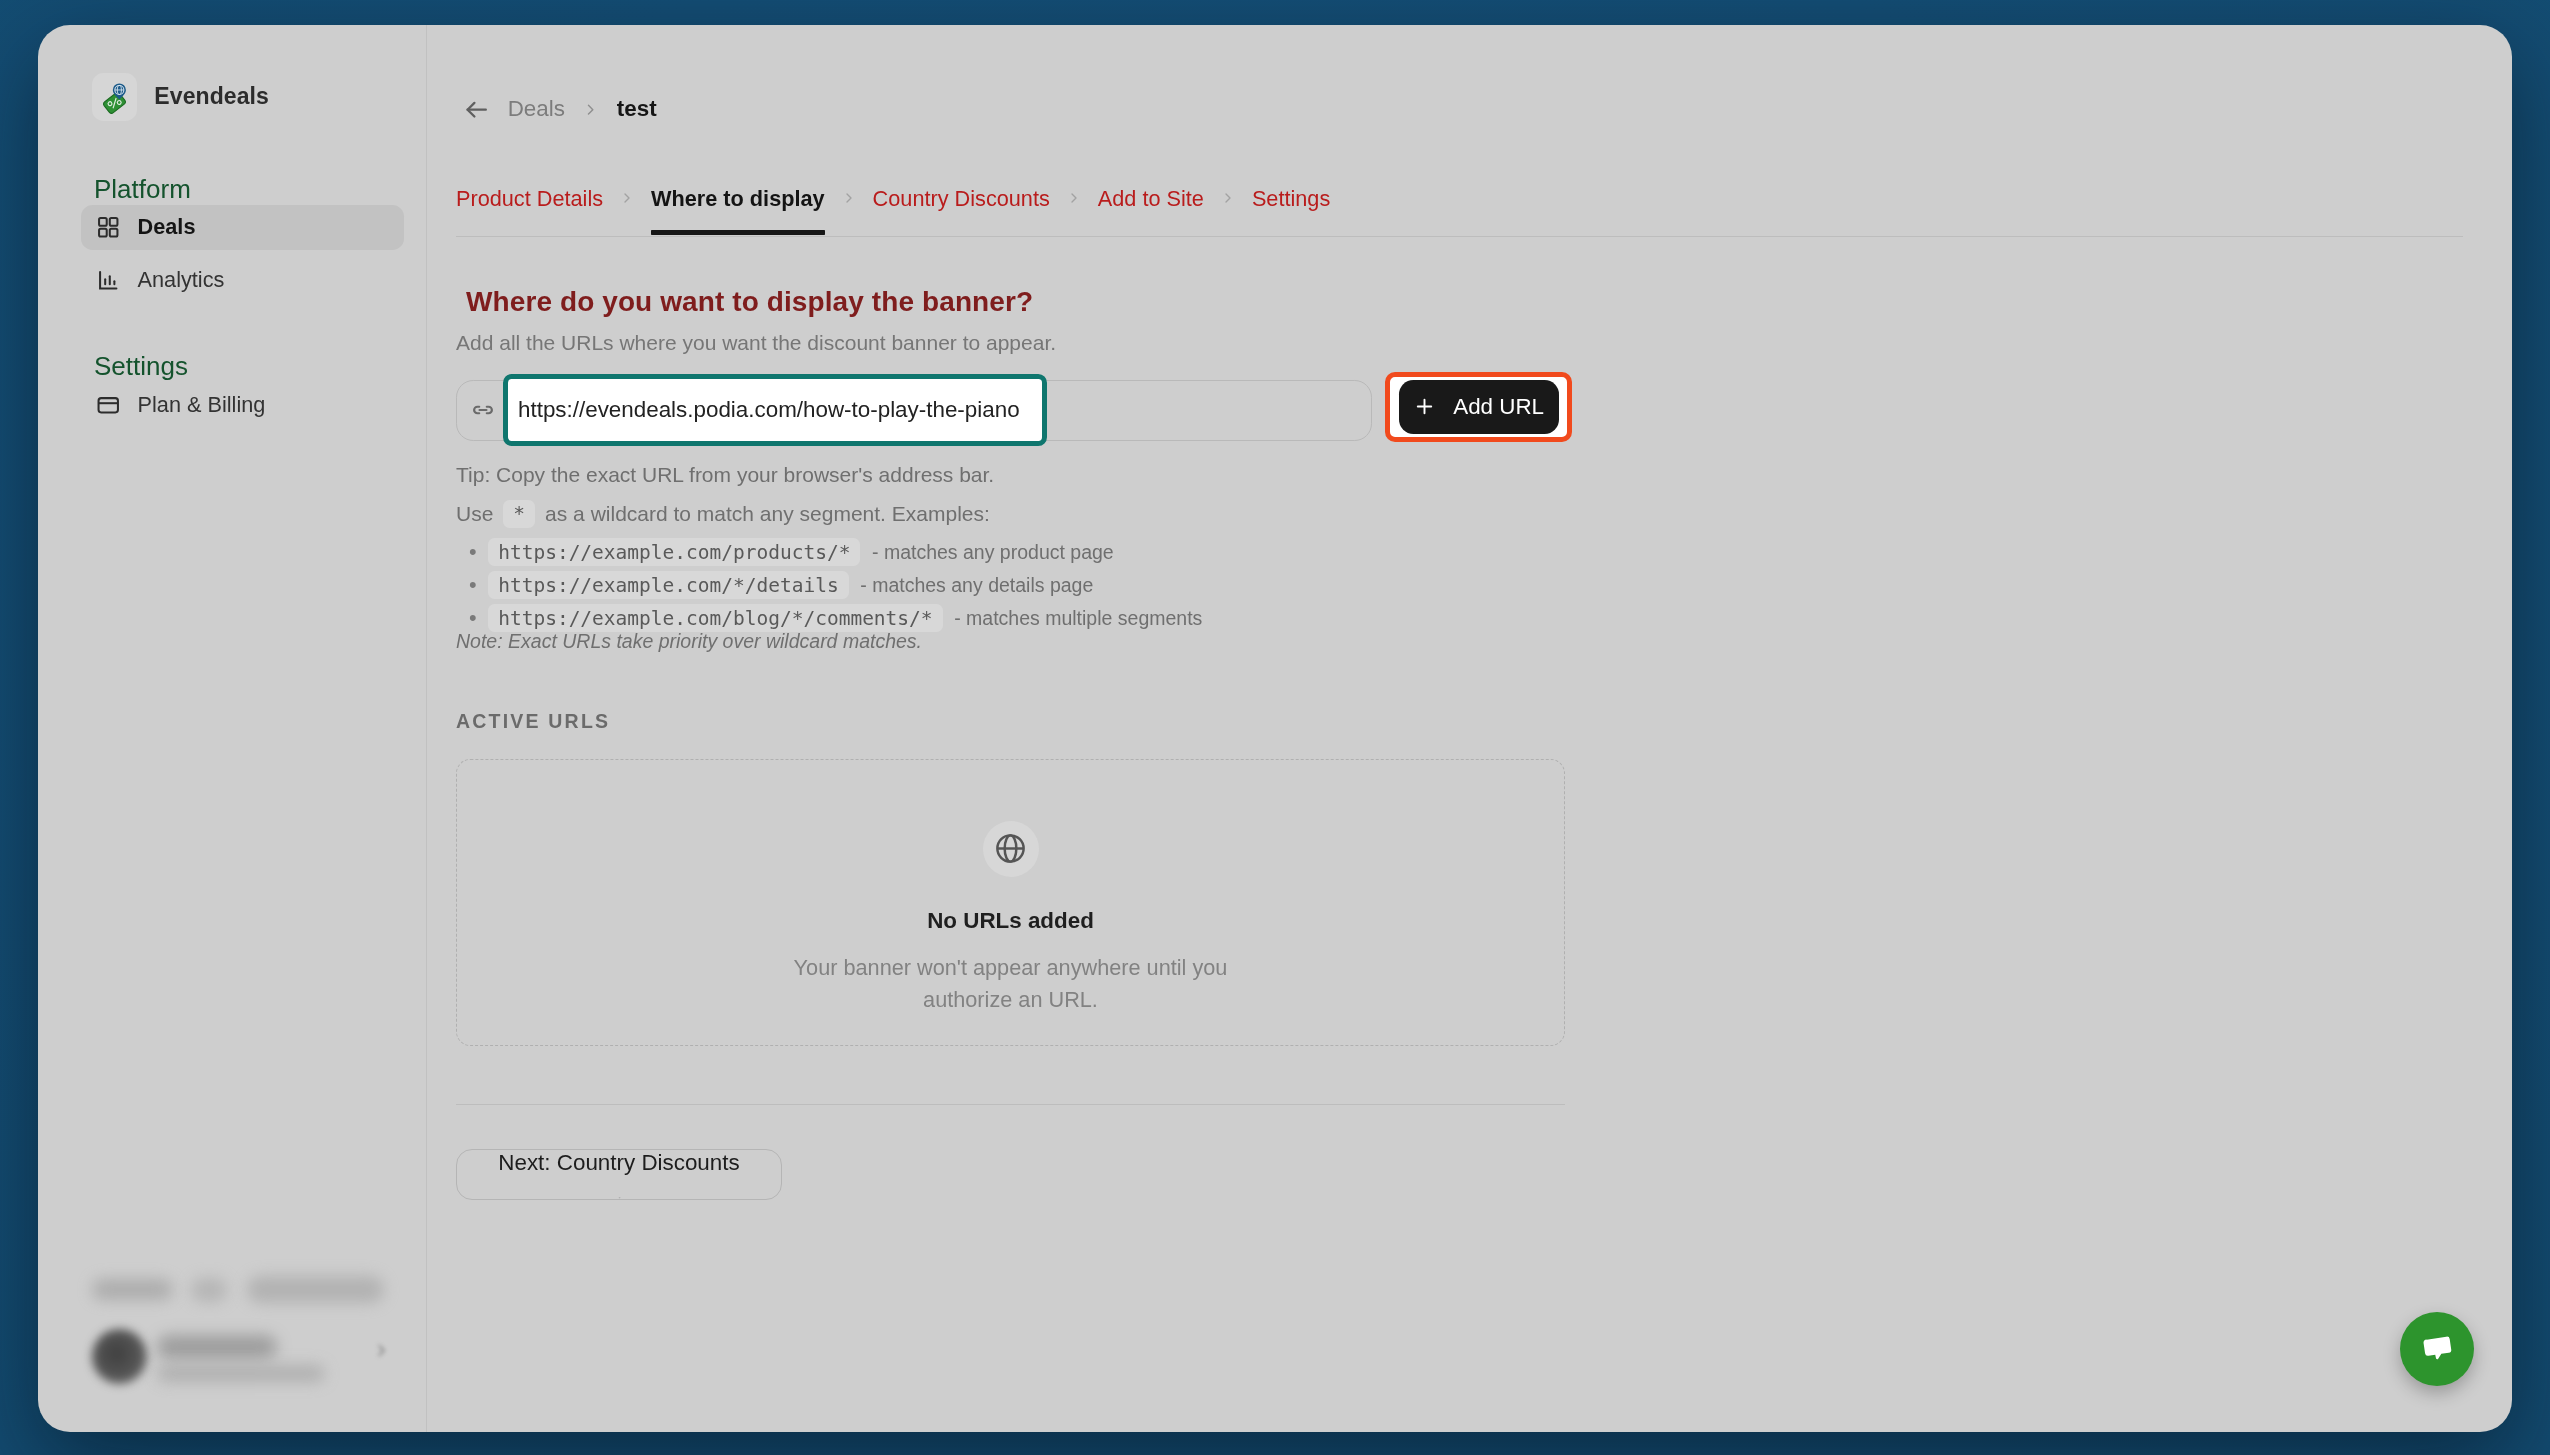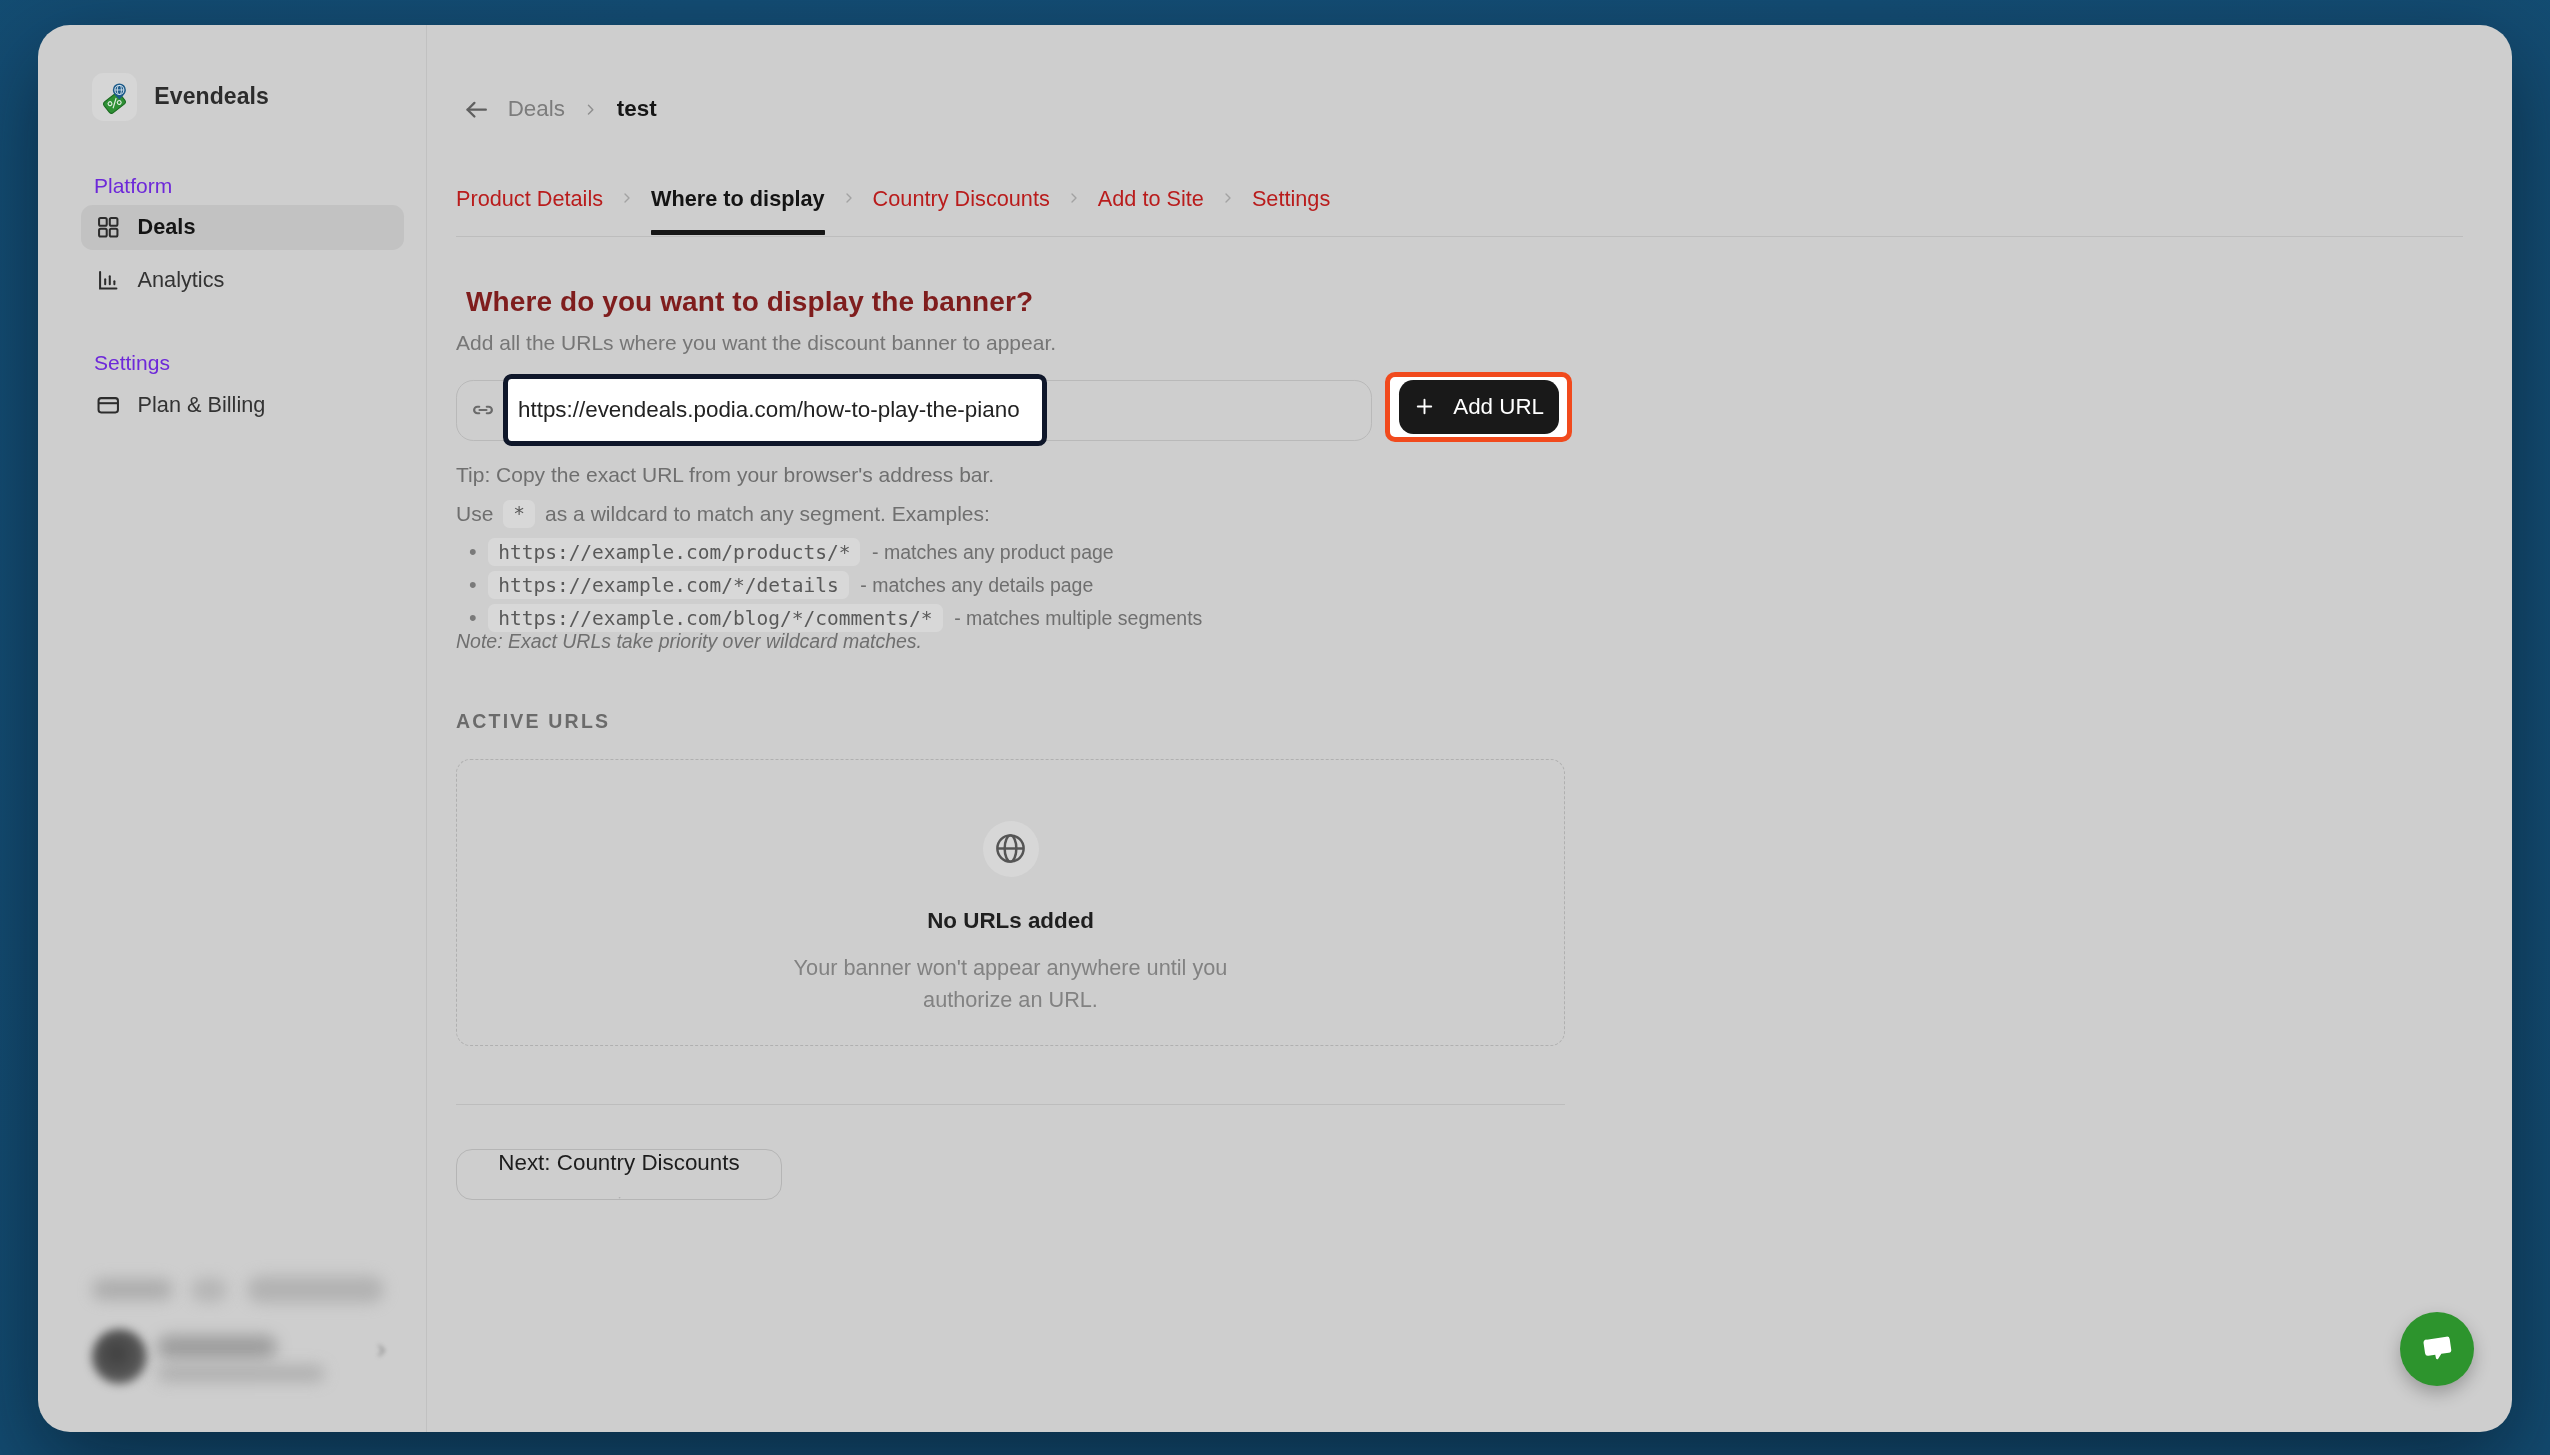--- a/index.html
+++ b/index.html
@@ -15,21 +15,21 @@
     position:absolute; left:38px; top:24.5px; width:2474px; height:1407px;
     background:#cecece; border-radius:32px; overflow:hidden;
     box-shadow:0 29px 87px rgba(0,10,20,.5);
   }
 
   
   .sidebar { position:absolute; left:0; top:0; bottom:0; width:373px; border-right:1.4px solid #c1c1c1;margin-left:16px; }
   .brand { position:absolute; left:38px; top:48px; display:flex; align-items:center; gap:17.3px; }
   .brand-logo { width:45px; height:48px; border-radius:11.6px; background:#d6d6d6; display:flex; align-items:center; justify-content:center; }
   .brand-name { font-size:23px; font-weight:700; color:#2c2c2c; letter-spacing:0.1px; }
-  .nav-label { position:absolute; left:40px; font-size:21px; color:#6d28d9; }
+  .nav-label { position:absolute; left:40px; font-size:26px; color:#14532d; }
   .nav-item { position:absolute; left:27.4px; width:323px; height:45px; border-radius:11.6px;
     display:flex; align-items:center; gap:17.3px; padding-left:14.4px; font-size:21.7px; color:#333; cursor:pointer; }
   .nav-item.active { background:#c2c2c2; color:#141414; font-weight:600; }
   .nav-item .ic { width:24.5px; height:24.5px; color:#2c2c2c; }
 
   .blur-blob { position:absolute; filter:blur(7.2px); border-radius:14.4px; }
   .avatar-blob { position:absolute; left:38px; top:1304px; width:55px; height:55px; border-radius:50%;
     background:radial-gradient(circle at 45% 45%, #3f3f3f 0%, #585858 60%, #9a9a9a 100%); filter:blur(5px); }
   .profile-chev { position:absolute; left:318px; top:1316px; color:#777; filter:blur(2.2px); }
 
@@ -51,21 +51,21 @@
 
   .page-heading { position:absolute; left:55px; top:261px; font-size:28px; font-weight:700; color:#7f1d1d; letter-spacing:0.1px; }
   .page-sub { position:absolute; left:45px; top:306px; font-size:21px; color:#767676; }
 
   
   .input-row { position:absolute; left:45px; top:347px; width:1119px; height:79px; }
   .url-field { position:absolute; left:0; top:8px; width:916px; height:61px; border:1.4px solid #b9b9b9; border-radius:17.3px;
     display:flex; align-items:center; padding-left:13px; }
   .link-ic { color:#6a6a6a; }
   .ann-input { position:absolute; left:47px; top:2.9px; width:544px; height:72px; background:#ffffff;
-    border:5px solid #0f172a; border-radius:8.7px; display:flex; align-items:center; }
+    border:5px solid #0f766e; border-radius:8.7px; display:flex; align-items:center; }
   .ann-input input { border:none; outline:none; background:transparent; width:100%;
     font-family:"Liberation Sans","DejaVu Sans",sans-serif; font-size:22.4px; color:#222; padding-left:10px; }
   .ann-btn { position:absolute; left:929px; top:0; width:187px; height:70px; background:#ffffff;
     border:5px solid #f14a1d; border-radius:10px; display:flex; align-items:center; justify-content:center; }
   .add-url-btn { width:160px; height:54px; background:#191919; border:none; border-radius:14.4px; color:#fff;
     font-family:"Liberation Sans","DejaVu Sans",sans-serif; font-size:22.4px; font-weight:500;
     display:flex; align-items:center; justify-content:center; gap:17.3px; cursor:pointer; }
 
   .tip-line { position:absolute; left:45px; top:438px; font-size:21px; color:#6f6f6f; }
   .use-line { position:absolute; left:45px; top:475px; font-size:21px; color:#6f6f6f; display:flex; align-items:center; gap:10px; }

